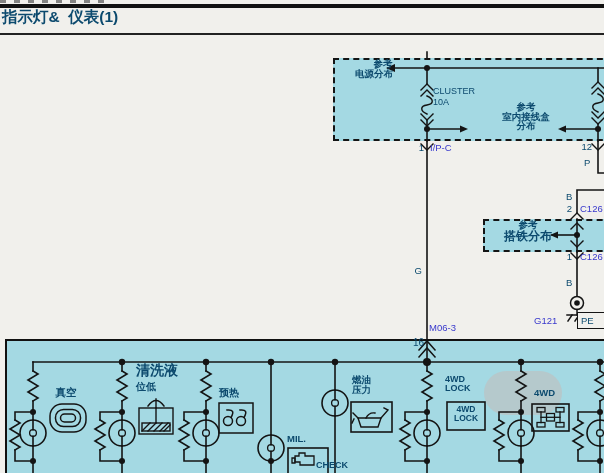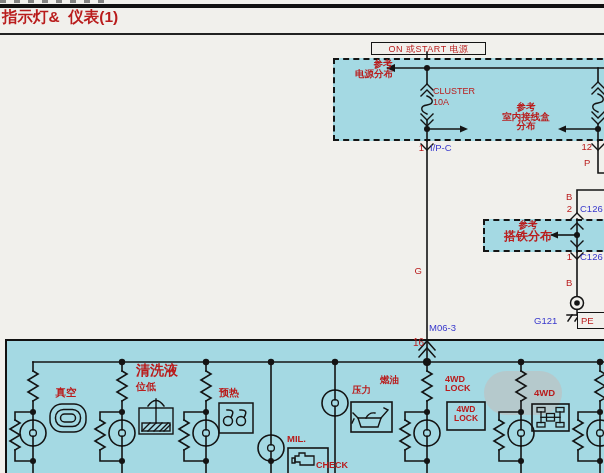--- a/index.html
+++ b/index.html
@@ -1,40 +1,37 @@
 <!DOCTYPE html>
 <html><head>
 <meta charset="utf-8">
 <style>
   html,body{margin:0;padding:0;}
   #page{position:relative;width:604px;height:473px;background:#f1f0ec;overflow:hidden;
         font-family:"Liberation Sans","DejaVu Sans",sans-serif;color:#141414;}
   .abs{position:absolute;}
-  .txt{position:absolute;line-height:1.05;white-space:pre;color:#b91c1c;}
+  .txt{position:absolute;line-height:1.05;white-space:pre;color:#0c4a6e;}
   .ctr{text-align:center;}
   .rgt{text-align:right;}
   .blue{color:#3838cc;}
   .cyanbox{position:absolute;background:#a4d9e3;border:2px dashed #141414;box-sizing:border-box;z-index:1;}
   .label-box{position:absolute;border:1.2px solid #141414;box-sizing:border-box;z-index:4;}
   svg.overlay{position:absolute;left:0;top:0;z-index:3;}
   .txt{z-index:4;}
 </style>
 </head>
 <body>
 
 <div id="page">
 
   <div class="abs" style="left:0;top:0;width:112px;height:3px;background:repeating-linear-gradient(90deg,#555 0 6px,transparent 6px 14px);opacity:.7;"></div>
   <div class="abs" style="left:0;top:4px;width:604px;height:3.5px;background:#111;"></div>
   <div class="txt" style="left:2px;top:9px;font-size:15.5px;font-weight:700;">指示灯&amp;  仪表(1)</div>
   <div class="abs" style="left:0;top:33px;width:604px;height:1.5px;background:#222;"></div>
 
-  <div class="label-box ctr" style="left:371px;top:42px;width:115px;height:13px;">
-    <div class="txt ctr" style="left:0;top:1.5px;width:113px;font-size:9px;letter-spacing:.5px;">ON 或START 电源</div>
-  </div>
 
   <div class="cyanbox" style="left:333px;top:58px;width:280px;height:83px;"></div>
 
   <div class="cyanbox" style="left:483px;top:219px;width:130px;height:33px;"></div>
 
   <div class="abs" style="left:5px;top:339px;width:599px;height:134px;background:#a4d9e3;border-top:2.5px solid #111;border-left:2.5px solid #111;box-sizing:border-box;z-index:1;"></div>
 
   <div class="abs" style="left:484px;top:371px;width:78px;height:44px;border-radius:22px;background:rgba(185,198,200,0.85);z-index:2;"></div>
 
   <svg class="overlay" width="604" height="473" viewBox="0 0 604 473">
@@ -323,21 +320,21 @@
   <div class="txt rgt" style="left:408px;top:266px;width:14px;font-size:9.5px;">G</div>
   <div class="txt rgt" style="left:404px;top:338px;width:20px;font-size:10px;">16</div>
   <div class="txt blue" style="left:429px;top:323px;font-size:9.5px;">M06-3</div>
 
   <div class="txt ctr" style="left:46px;top:387px;width:40px;font-size:10.5px;font-weight:700;">真空</div>
   <div class="txt" style="left:136px;top:363px;font-size:14px;font-weight:700;">清洗液</div>
   <div class="txt" style="left:136px;top:382px;font-size:10px;font-weight:700;">位低</div>
   <div class="txt" style="left:219px;top:388px;font-size:10px;font-weight:700;">预热</div>
   <div class="txt" style="left:287px;top:434px;font-size:9.5px;font-weight:700;">MIL.</div>
   <div class="txt ctr" style="left:289px;top:461px;width:38px;font-size:9px;font-weight:700;margin-left:24px;">CHECK</div>
-  <div class="txt" style="left:352px;top:375px;font-size:9.5px;font-weight:700;margin-left:28px;">燃油</div>
+  <div class="txt" style="left:352px;top:375px;font-size:9.5px;font-weight:700;">燃油</div>
   <div class="txt" style="left:352px;top:385px;font-size:9.5px;font-weight:700;">压力</div>
   <div class="txt" style="left:445px;top:375px;font-size:9px;font-weight:700;">4WD</div>
   <div class="txt" style="left:445px;top:384px;font-size:9px;font-weight:700;">LOCK</div>
   <div class="txt ctr" style="left:448px;top:405px;width:36px;font-size:8.5px;font-weight:700;">4WD</div>
   <div class="txt ctr" style="left:448px;top:414px;width:36px;font-size:8.5px;font-weight:700;">LOCK</div>
   <div class="txt" style="left:534px;top:388px;font-size:9.5px;font-weight:700;">4WD</div>
 
 </div>
 
 </body></html>

